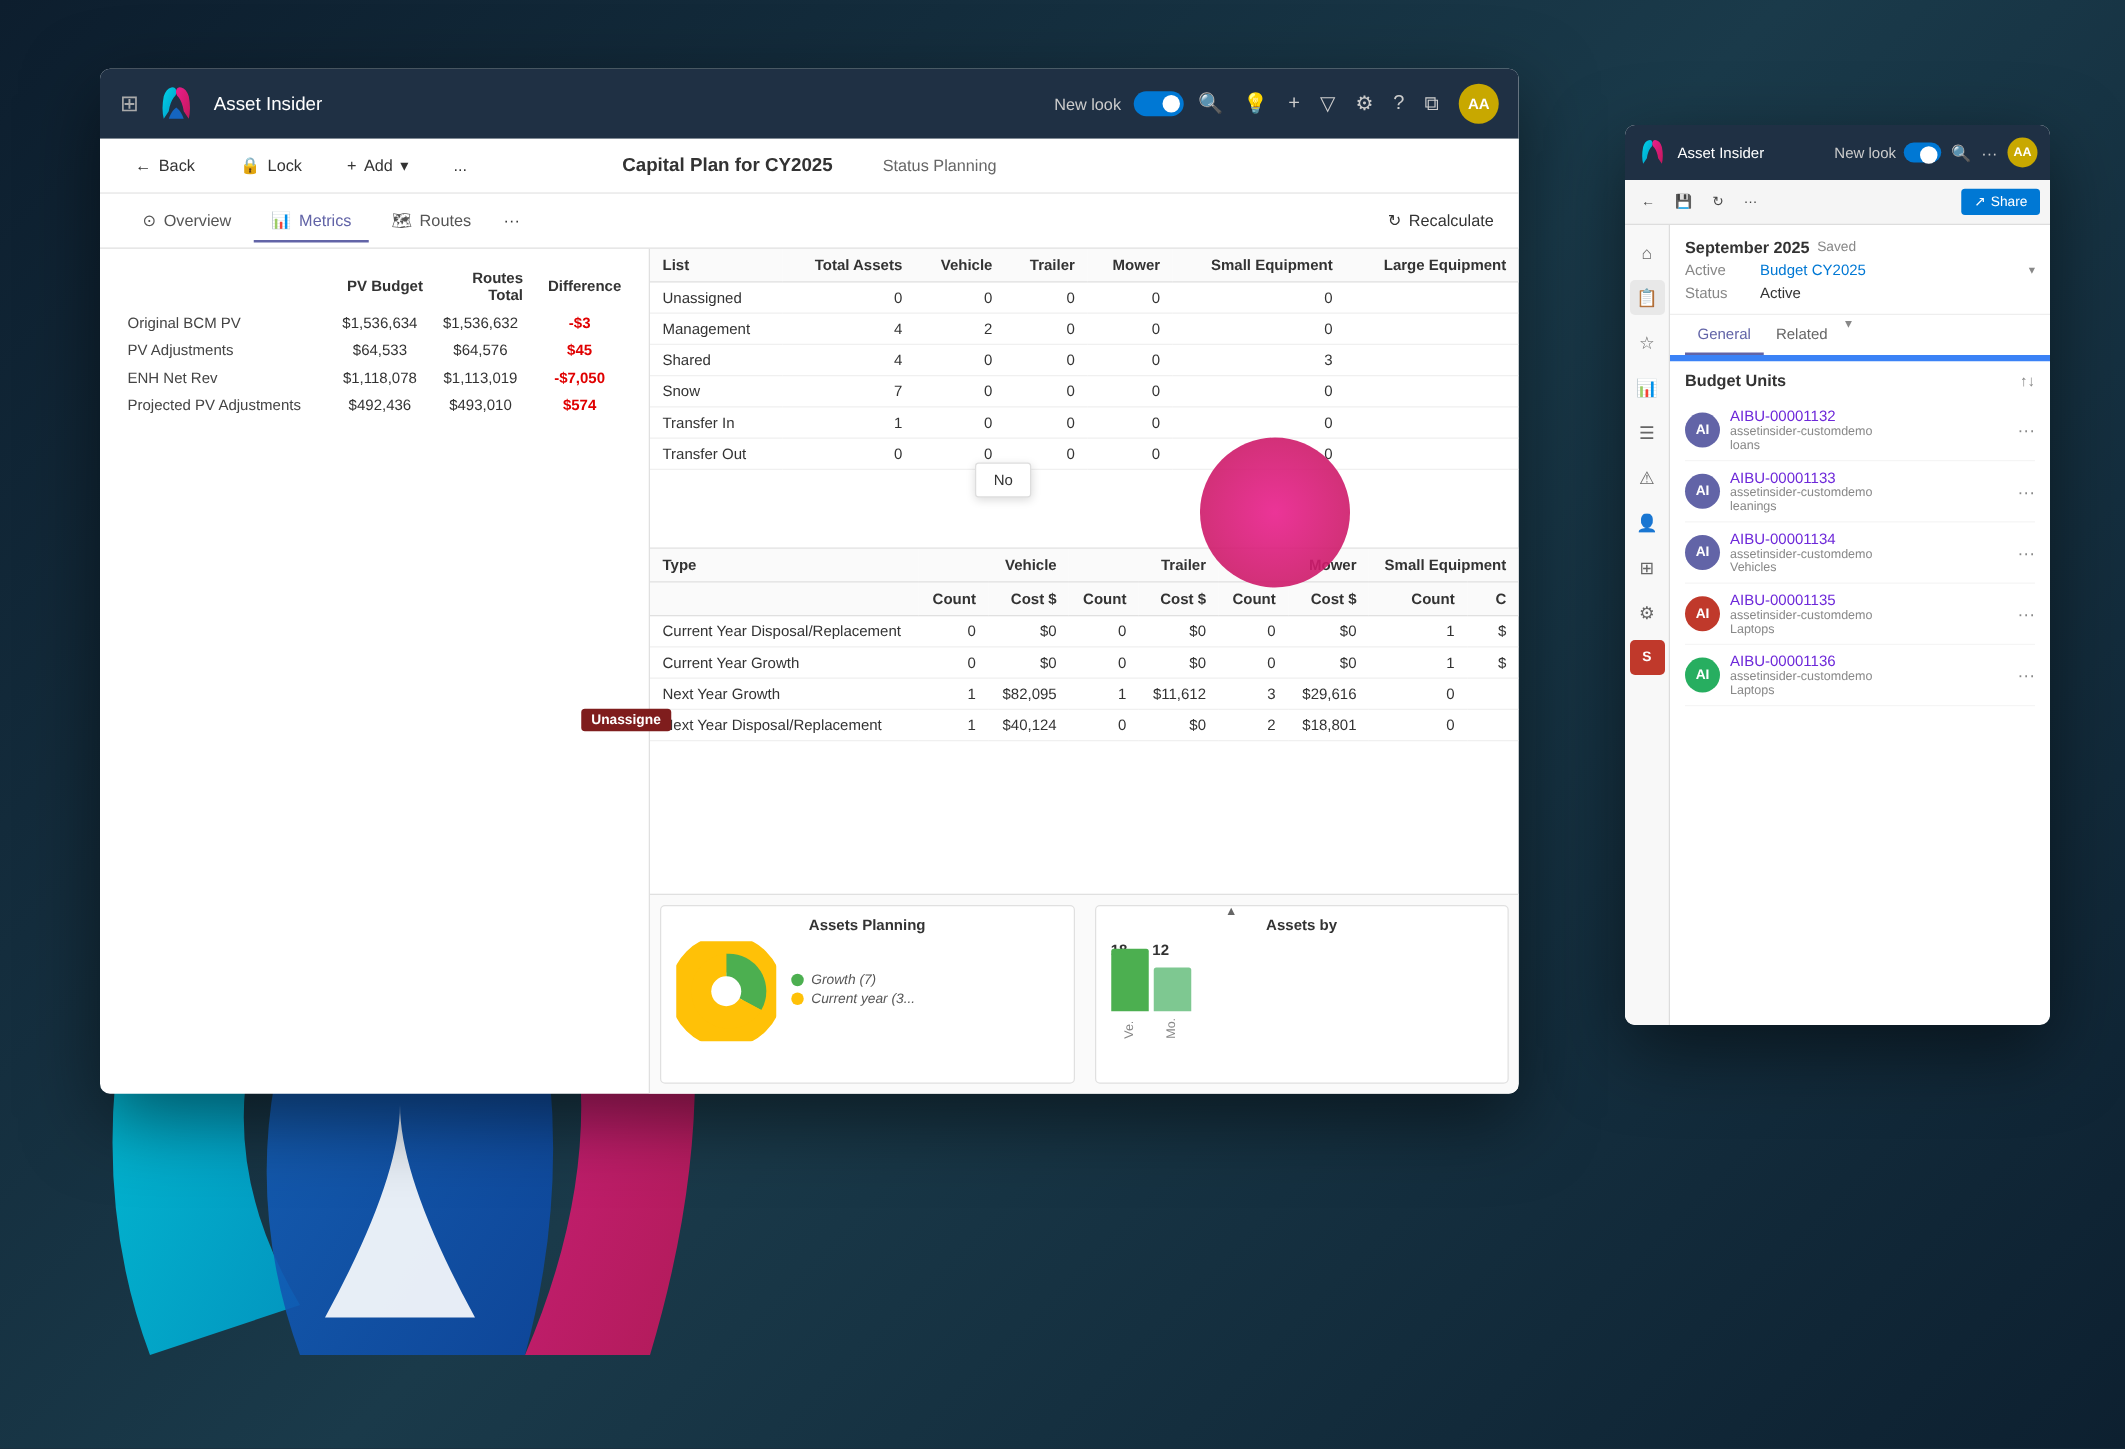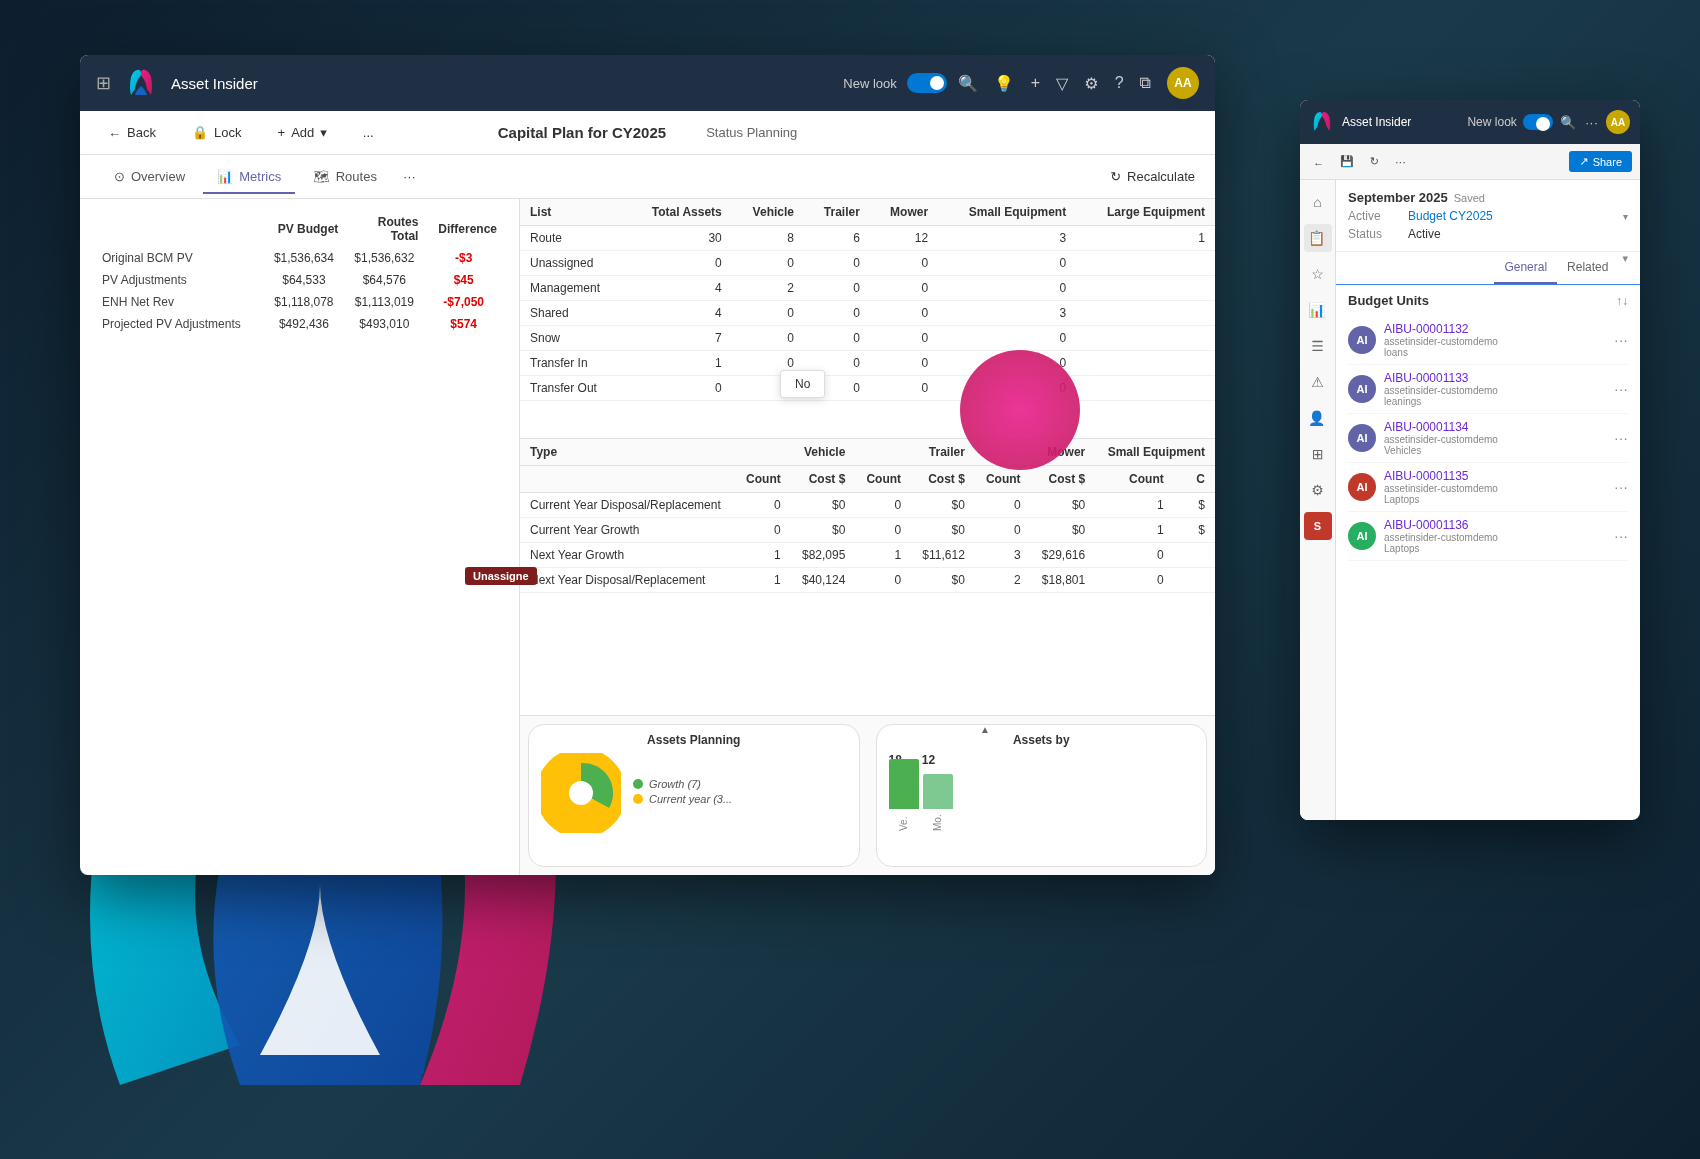--- a/index.html
+++ b/index.html
@@ -298,21 +298,21 @@
       font-size: 10px;
       color: #666;
       cursor: pointer;
     }
 
     .chart-card {
       flex: 1;
       background: #fff;
       border: 1px solid #e0e0e0;
       margin: 8px;
-      border-radius: 16px;
+      border-radius: 4px;
       padding: 8px 12px;
       overflow: hidden;
     }
 
     .chart-title {
       font-size: 12px;
       font-weight: 600;
       color: #333;
       margin-bottom: 6px;
       text-align: center;
@@ -569,23 +569,22 @@
 
     .dropdown-icon {
       margin-left: auto;
       color: #888;
       font-size: 10px;
     }
 
     
     .side-tabs {
       display: flex;
-      border-bottom: 1px solid #3b82f6;
+      border-bottom: 5px solid #3b82f6;
       padding: 0 12px;
-      justify-content: flex-end;
     }
 
     .side-tab {
       font-size: 12px;
       padding: 8px 10px;
       color: #666;
       cursor: pointer;
       border-bottom: 2px solid transparent;
     }
     .side-tab.active {
@@ -874,29 +873,20 @@
                 <th>Total Assets</th>
                 <th>Vehicle</th>
                 <th>Trailer</th>
                 <th>Mower</th>
                 <th>Small Equipment</th>
                 <th>Large Equipment</th>
               </tr>
             </thead>
             <tbody>
               <tr>
-                <td class="left">Route</td>
-                <td>30</td>
-                <td>8</td>
-                <td>6</td>
-                <td>12</td>
-                <td>3</td>
-                <td>1</td>
-              </tr>
-              <tr>
                 <td class="left">Unassigned</td>
                 <td>0</td>
                 <td>0</td>
                 <td>0</td>
                 <td>0</td>
                 <td>0</td>
                 <td></td>
               </tr>
               <tr>
                 <td class="left">Management</td>

